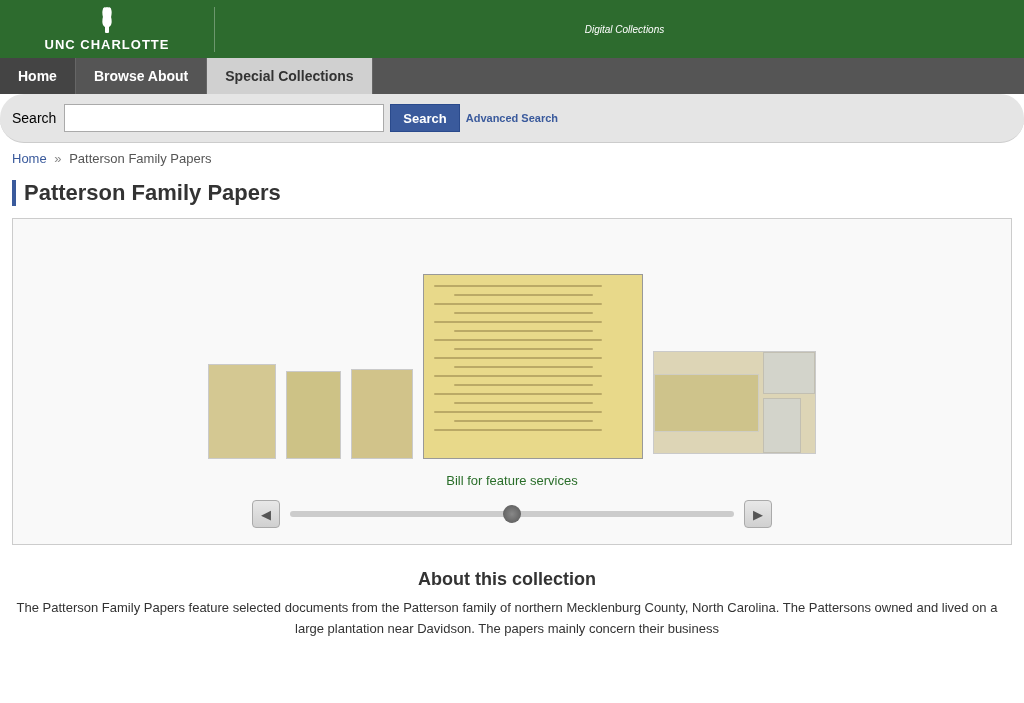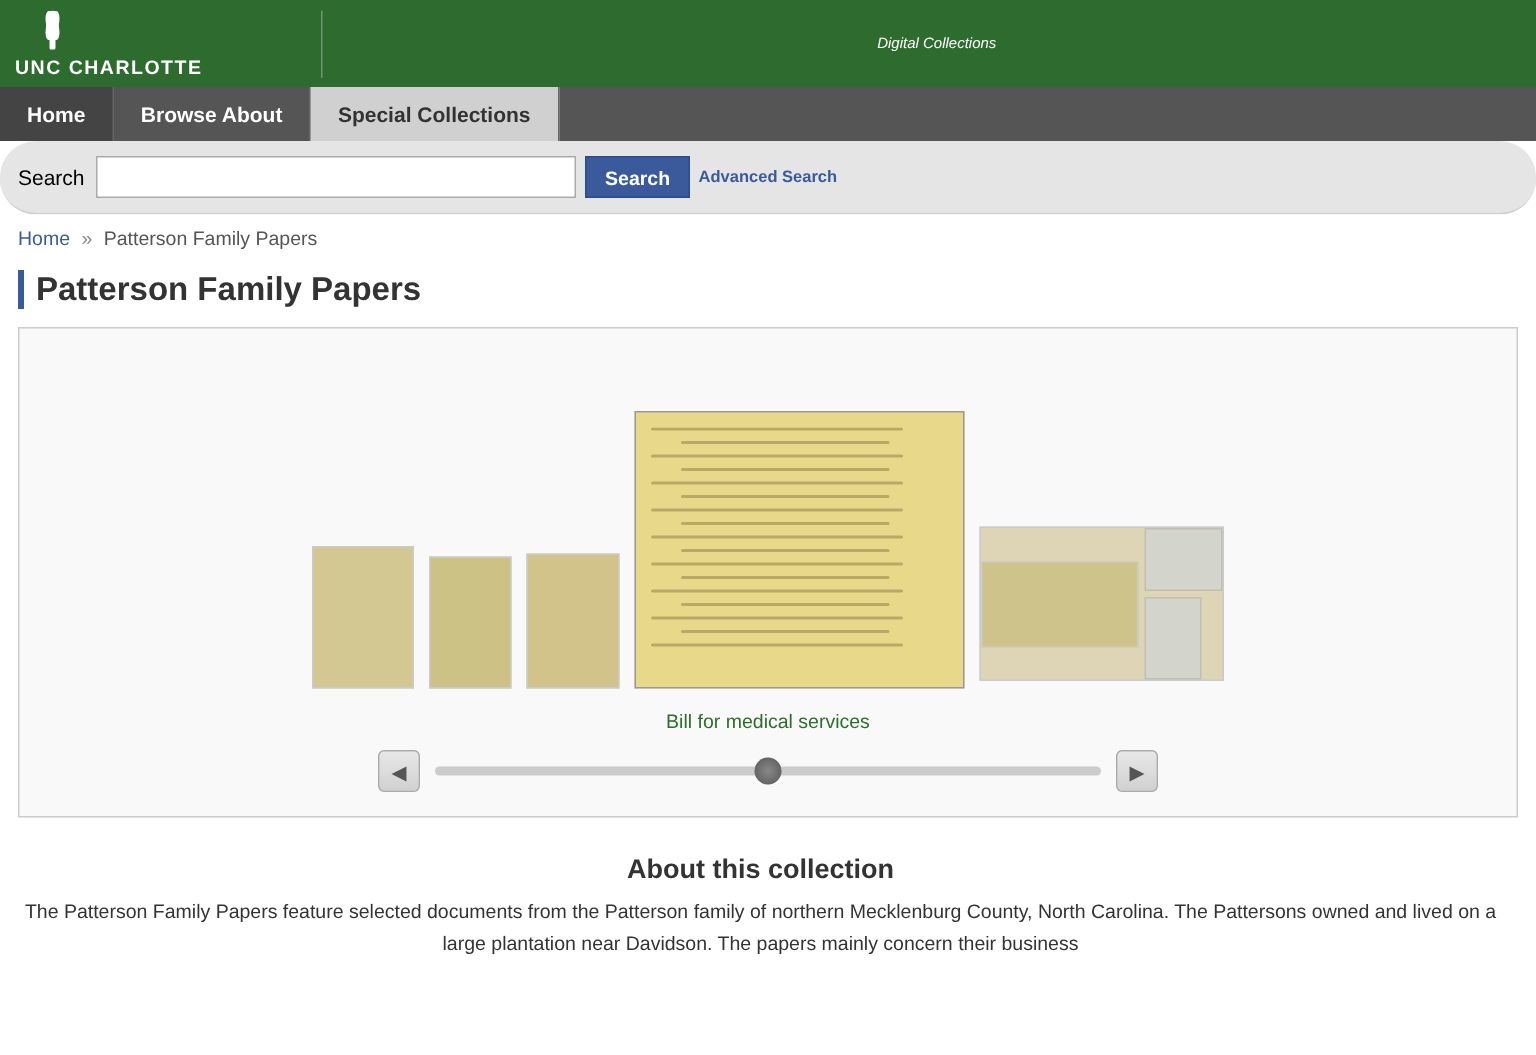--- a/index.html
+++ b/index.html
@@ -9,21 +9,21 @@
     #header {
       background: #2d6b2e;
       display: flex;
       align-items: center;
       height: 58px;
       padding: 0 10px;
     }
     #logo-unc {
       display: flex;
       flex-direction: column;
-      align-items: flex-start;
+      align-items: center;
       color: #fff;
       width: 205px;
       border-right: 1px solid rgba(255,255,255,0.3);
       padding-right: 10px;
     }
     #logo-unc .unc-text {
       font-size: 13px;
       font-weight: bold;
       letter-spacing: 1px;
       margin-top: 2px;
@@ -345,21 +345,21 @@
 
     <div class="right-group thumb" style="display:flex;gap:4px;align-items:center;">
       <div class="thumb small-right1"></div>
       <div style="display:flex;flex-direction:column;gap:4px;">
         <div class="thumb small-right2"></div>
         <div class="thumb small-right3"></div>
       </div>
     </div>
   </div>
 
-  <div id="image-caption">Bill for medical services</div>
+  <div id="image-caption">Bill for feature services</div>
 
   <div id="slider-control">
     <div class="slider-btn">◀</div>
     <div id="slider-track">
       <div id="slider-thumb"></div>
     </div>
     <div class="slider-btn">▶</div>
   </div>
 </div>
 

